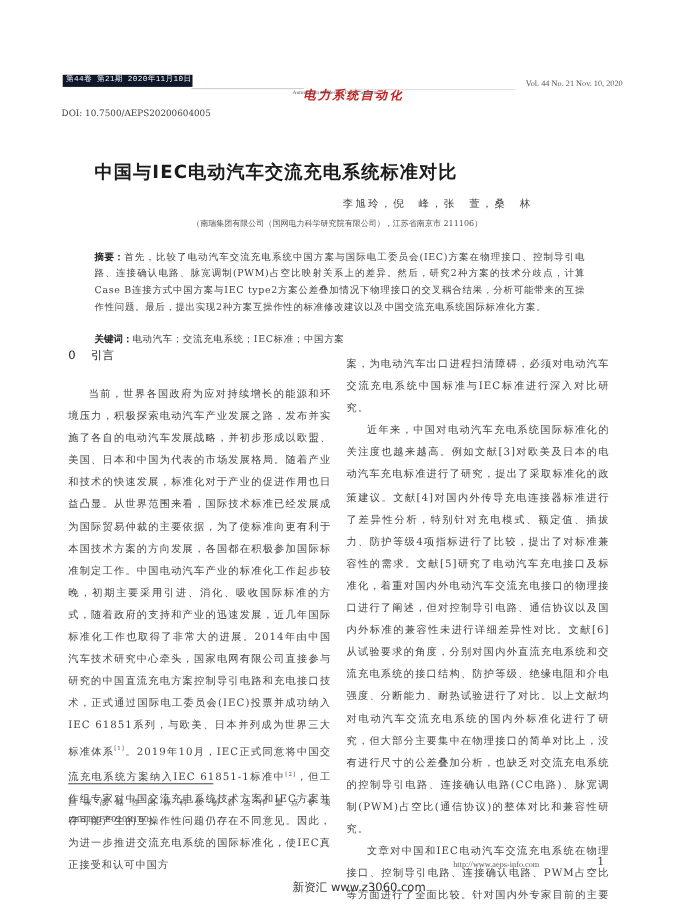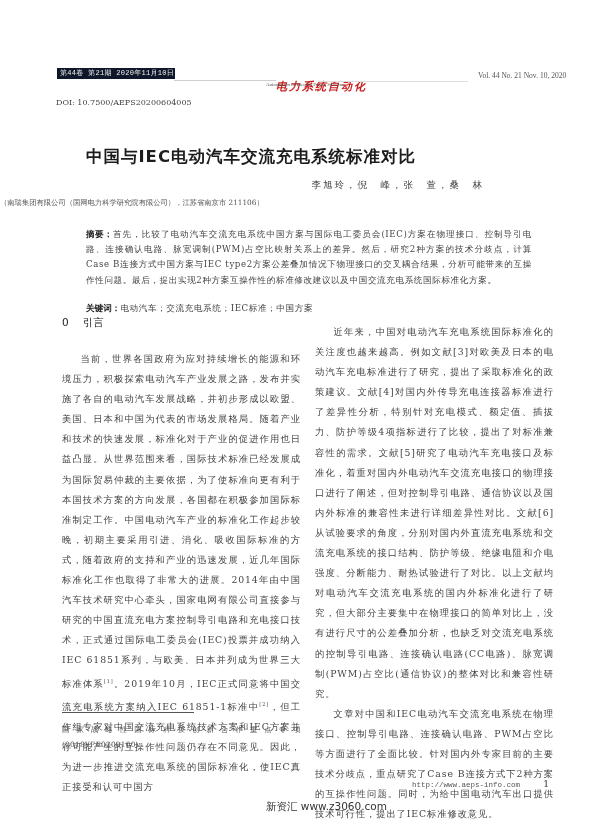--- a/index.html
+++ b/index.html
@@ -22,21 +22,21 @@
   .hdr-logo-en { left:266px; top:82px; font-size:5px; color:#555; white-space:nowrap; font-family:"Liberation Serif", serif; }
   .hdr-vol { left:478px; top:71px; font-size:7.5px; color:#555; white-space:nowrap; font-family:"Liberation Serif", serif; }
   .hdr-line-left { left:174px; top:80px; width:102px; height:1px; background:#cfcfcf; }
   .hdr-line-right { left:318px; top:81px; width:150px; height:1px; background:#dedede; }
 
   .title {
     left:0; width:502px; top:146px; text-align:center; font-family:"DejaVu Sans", sans-serif;
     font-size:16.5px; font-weight:bold; color:#1c1c1c; letter-spacing:1px;
   }
   .authors { left:0; width:484px; top:179px; text-align:right; font-size:9.5px; color:#444; letter-spacing:2px; }
-  .affil { left:0; width:613px; top:198px; font-size:7.3px; color:#555; }
+  .affil { left:0; width:613px; top:198px; text-align:center; font-size:7.3px; color:#555; }
 
   .abstract {
     left:86px; top:227px; width:446px; font-size:8.6px; line-height:15.2px; color:#444;
     text-align:justify; letter-spacing:0.6px;
   }
   .abstract .lbl, .keywords .lbl { font-family:"DejaVu Sans", sans-serif; font-weight:bold; color:#222; letter-spacing:0; }
   .keywords { left:86px; top:303px; width:446px; font-size:8.6px; color:#444; letter-spacing:0.6px; }
 
   .sec-head { left:62px; top:316px; font-family:"DejaVu Sans", sans-serif; font-size:10.5px; color:#222; white-space:nowrap; }
   .sec-head .num { margin-right:14px; }
@@ -48,21 +48,21 @@
   .col p.noindent { text-indent:0; }
   .col-left { left:62px; top:349px; width:239px; }
   .col-right { left:315px; top:322px; width:239px; }
   sup { font-size:5px; }
 
   .fn-line { left:62px; top:712px; width:132px; height:1px; background:#555; }
   .footnotes { left:62px; top:722px; width:239px; font-size:7.3px; line-height:15px; color:#555; letter-spacing:0.3px; }
   .footnotes div { white-space:nowrap; }
   .fn-fund { display:flex; justify-content:space-between; width:239px; }
 
-  .page-url { left:412px; top:781px; font-size:7.5px; color:#555; white-space:nowrap; font-family:Liberation Mono, monospace; }
+  .page-url { left:412px; top:781px; font-size:7.5px; color:#555; white-space:nowrap; font-family:Liberation Serif, serif; }
   .page-num { left:543px; top:778px; font-size:10px; color:#444; }
   .watermark { left:0; width:613px; top:800px; text-align:center; font-size:10.5px; color:#333; font-family:"DejaVu Sans", sans-serif;margin-left:20px; }
 </style>
 </head>
 <body>
 
 <div class="abs hdr-badge">第44卷  第21期  2020年11月10日</div>
 <div class="abs hdr-doi">DOI: 10.7500/AEPS20200604005</div>
 <div class="abs hdr-line-left"></div>
 <div class="abs hdr-logo-cn">电力系统自动化</div>
@@ -107,19 +107,20 @@
     <span>作</span>
     <span>重</span>
     <span>点</span>
     <span>专</span>
     <span>项</span>
   </div>
   <div>(2018YFE0208100)。</div>
 </div>
 
 <div class="abs col col-right">
+  <p class="noindent">案，为电动汽车出口进程扫清障碍，必须对电动汽车交流充电系统中国标准与IEC标准进行深入对比研究。</p>
   <p>近年来，中国对电动汽车充电系统国际标准化的关注度也越来越高。例如文献[3]对欧美及日本的电动汽车充电标准进行了研究，提出了采取标准化的政策建议。文献[4]对国内外传导充电连接器标准进行了差异性分析，特别针对充电模式、额定值、插拔力、防护等级4项指标进行了比较，提出了对标准兼容性的需求。文献[5]研究了电动汽车充电接口及标准化，着重对国内外电动汽车交流充电接口的物理接口进行了阐述，但对控制导引电路、通信协议以及国内外标准的兼容性未进行详细差异性对比。文献[6]从试验要求的角度，分别对国内外直流充电系统和交流充电系统的接口结构、防护等级、绝缘电阻和介电强度、分断能力、耐热试验进行了对比。以上文献均对电动汽车交流充电系统的国内外标准化进行了研究，但大部分主要集中在物理接口的简单对比上，没有进行尺寸的公差叠加分析，也缺乏对交流充电系统的控制导引电路、连接确认电路(CC电路)、脉宽调制(PWM)占空比(通信协议)的整体对比和兼容性研究。</p>
   <p>文章对中国和IEC电动汽车交流充电系统在物理接口、控制导引电路、连接确认电路、PWM占空比等方面进行了全面比较。针对国内外专家目前的主要技术分歧点，重点研究了Case B连接方式下2种方案的互操作性问题。同时，为给中国电动汽车出口提供技术可行性，提出了IEC标准修改意见。</p>
 </div>
 
 <div class="abs page-url">http://www.aeps-info.com</div>
 <div class="abs page-num">1</div>
 <div class="abs watermark">新资汇 www.z3060.com</div>
 
 </body></html>

